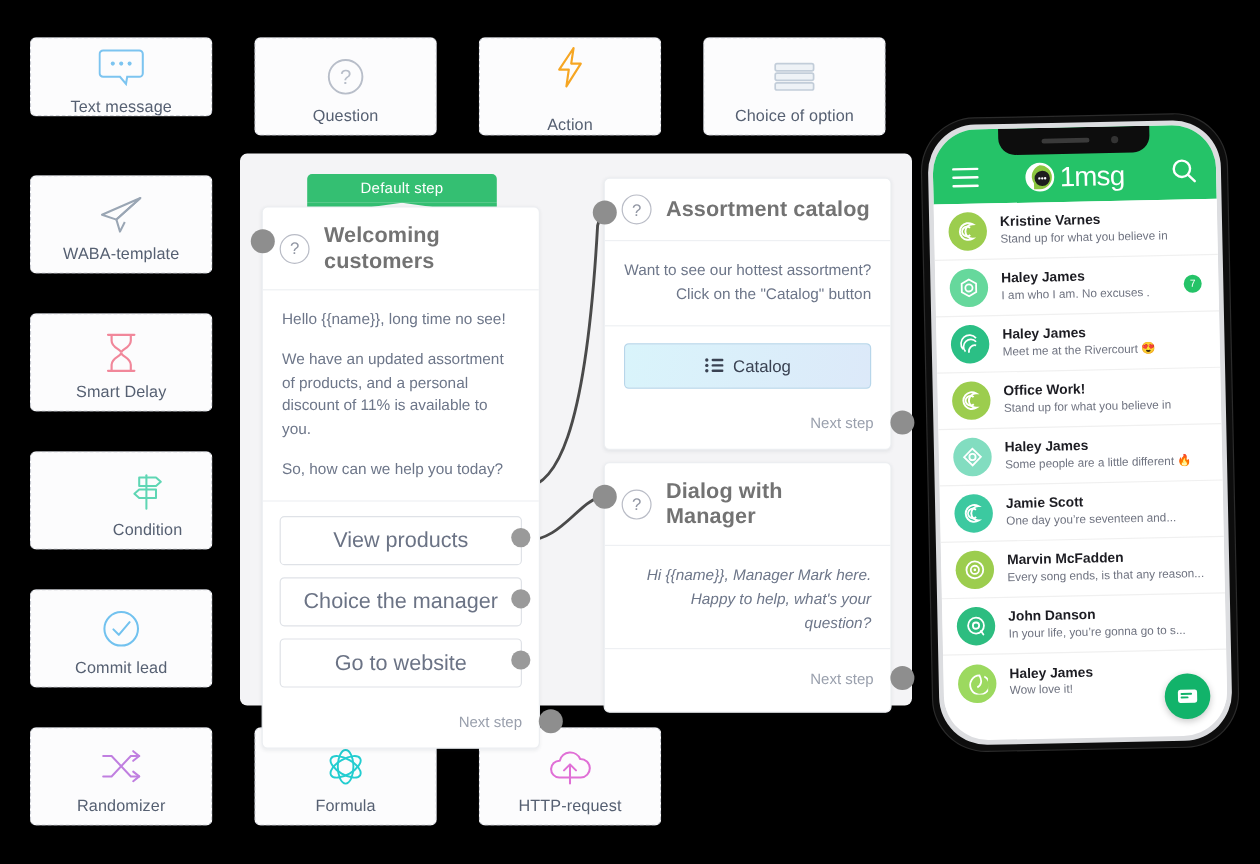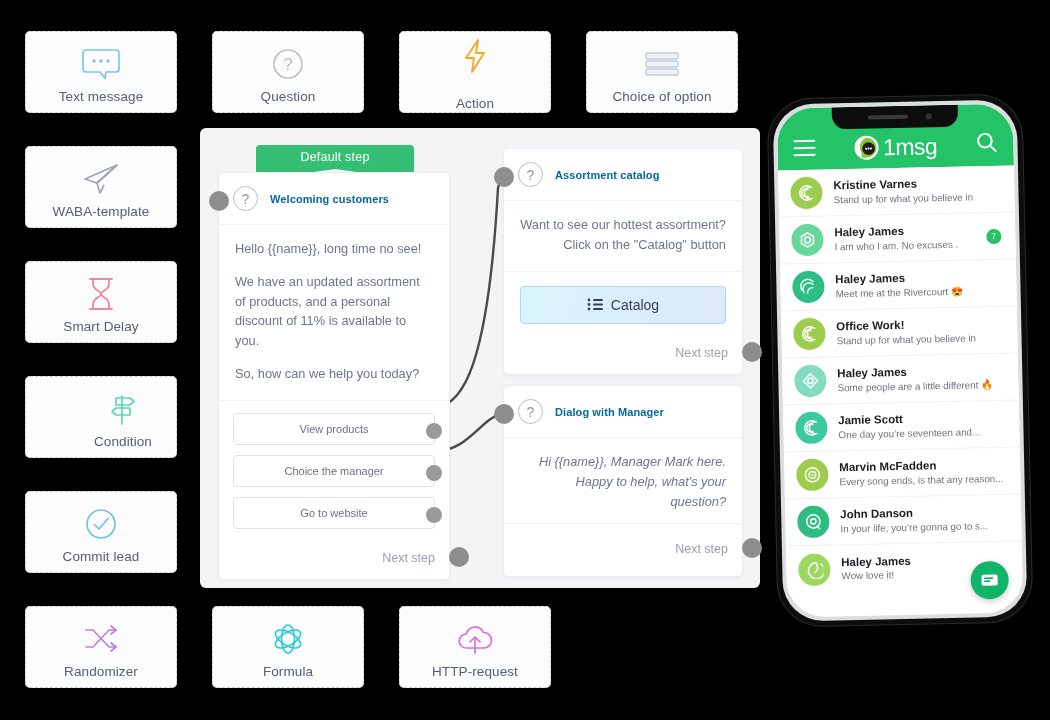--- a/index.html
+++ b/index.html
@@ -51,39 +51,39 @@
     border-bottom: 1px solid #eef0f3;
   }
   .qmark {
     width: 25px; height: 25px; border-radius: 50%;
     border: 1.3px solid #b9bcc6;
     color:#9297a4; font-size: 14px;
     display:flex; align-items:center; justify-content:center;
     flex: 0 0 auto;
   }
   .node-title {
-    font-size: 11px; font-weight: bold; color: #0369a1; letter-spacing:.1px;
+    font-size: 18px; font-weight: bold; color: #737373; letter-spacing:.1px;
   }
   .node-body {
     padding: 14px 16px 16px 16px;
     font-size: 12.8px; line-height: 1.55; color: #6d7689;
     border-bottom: 1px solid #eef0f3;
   }
   .node-body p { margin-bottom: 13px; }
   .node-body p:last-child { margin-bottom: 0; }
   .node-body.tight p { margin-bottom: 0; text-align: right; }
 
   .reply-zone { padding: 12px 14px 6px 14px; }
   .reply-btn {
     position: relative;
     border: 1px solid #dfe2e7;
     border-radius: 4px;
     background:#fff;
     text-align:center;
-    font-size: 11px; color: #6b7385;
+    font-size: 18px; color: #6b7385;
     padding: 9px 8px;
     margin-bottom: 10px;
   }
   .catalog-zone { padding: 14px 16px 16px; }
   .catalog-btn {
     border: 1px solid #b7d6ea;
     border-radius: 4px;
     background: linear-gradient(100deg, #d9f4fb 0%, #dce9f9 100%);
     text-align:center; padding: 10px;
     font-size: 14px; color: #3a4252;
@@ -190,21 +190,21 @@
     background:#12b36a; display:flex; align-items:center; justify-content:center;
     box-shadow: 0 2px 6px rgba(0,0,0,.22);
     z-index: 6;
   }
 </style>
 </head>
 <body>
 
 <div class="stage">
 
-  <div class="palette-card" style="left:25px;top:31px;width:152px;height:82px;align-items:center;">
+  <div class="palette-card" style="left:25px;top:31px;width:152px;height:66px;align-items:center;">
     <div class="ico">
       <svg width="38" height="32" viewBox="0 0 38 32">
         <path d="M4 2 h30 a3 3 0 0 1 3 3 v16 a3 3 0 0 1 -3 3 h-10 l-1 6 l-5 -6 h-14 a3 3 0 0 1 -3 -3 v-16 a3 3 0 0 1 3 -3 z" fill="none" stroke="#7cc4f0" stroke-width="1.7"></path>
         <circle cx="12" cy="13" r="1.7" fill="#7cc4f0"></circle>
           <circle cx="19" cy="13" r="1.7" fill="#7cc4f0"></circle>
           <circle cx="26" cy="13" r="1.7" fill="#7cc4f0"></circle>
       </svg>
     </div>
     <div class="cap">Text message</div>
   </div>

